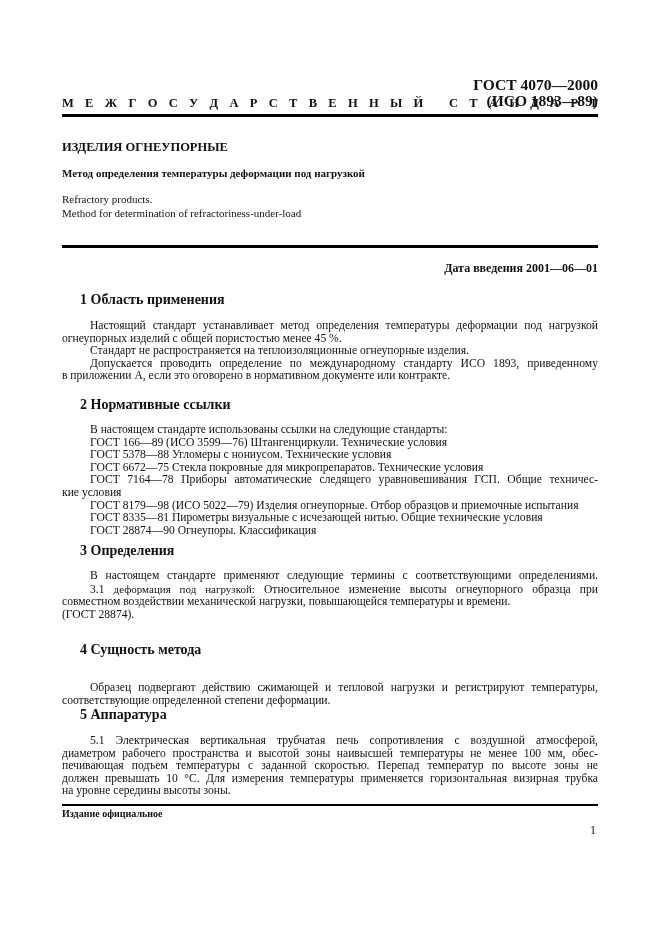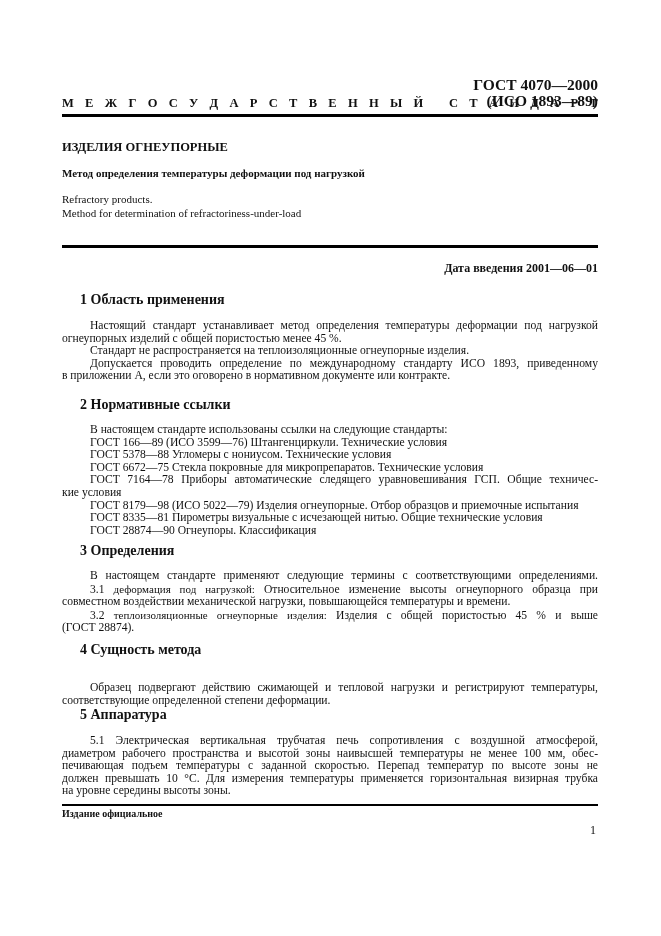--- a/index.html
+++ b/index.html
@@ -91,21 +91,20 @@
   <div class="ind">ГОСТ 8179—98 (ИСО 5022—79)  Изделия огнеупорные. Отбор образцов и приемочные испытания</div>
   <div class="ind">ГОСТ 8335—81  Пирометры визуальные с исчезающей нитью. Общие технические условия</div>
   <div class="ind">ГОСТ 28874—90  Огнеупоры. Классификация</div>
 </div>
 
 <div class="abs h" style="top:543px">3  Определения</div>
 <div class="abs p" style="top:570px">
   <div class="ind" style="text-align-last:justify">В настоящем стандарте применяют следующие термины с соответствующими определениями.</div>
   <div class="ind" style="text-align-last:justify"><span>3.1 </span><span class="b">деформация под нагрузкой:</span><span> Относительное изменение высоты огнеупорного образца при</span></div>
   <div>совместном воздействии механической нагрузки, повышающейся температуры и времени.</div>
-  <div class="ind" style="text-align-last:justify"><span>3.2 </span><span class="b">теплоизоляционные огнеупорные изделия:</span><span> Изделия с общей пористостью 45 % и выше</span></div>
   <div>(ГОСТ 28874).</div>
 </div>
 
 <div class="abs h" style="top:642px">4  Сущность метода</div>
 <div class="abs p" style="top:682px">
   <div class="ind" style="text-align-last:justify">Образец подвергают действию сжимающей и тепловой нагрузки и регистрируют температуры,</div>
   <div>соответствующие определенной степени деформации.</div>
 </div>
 
 <div class="abs h" style="top:707px">5  Аппаратура</div>

